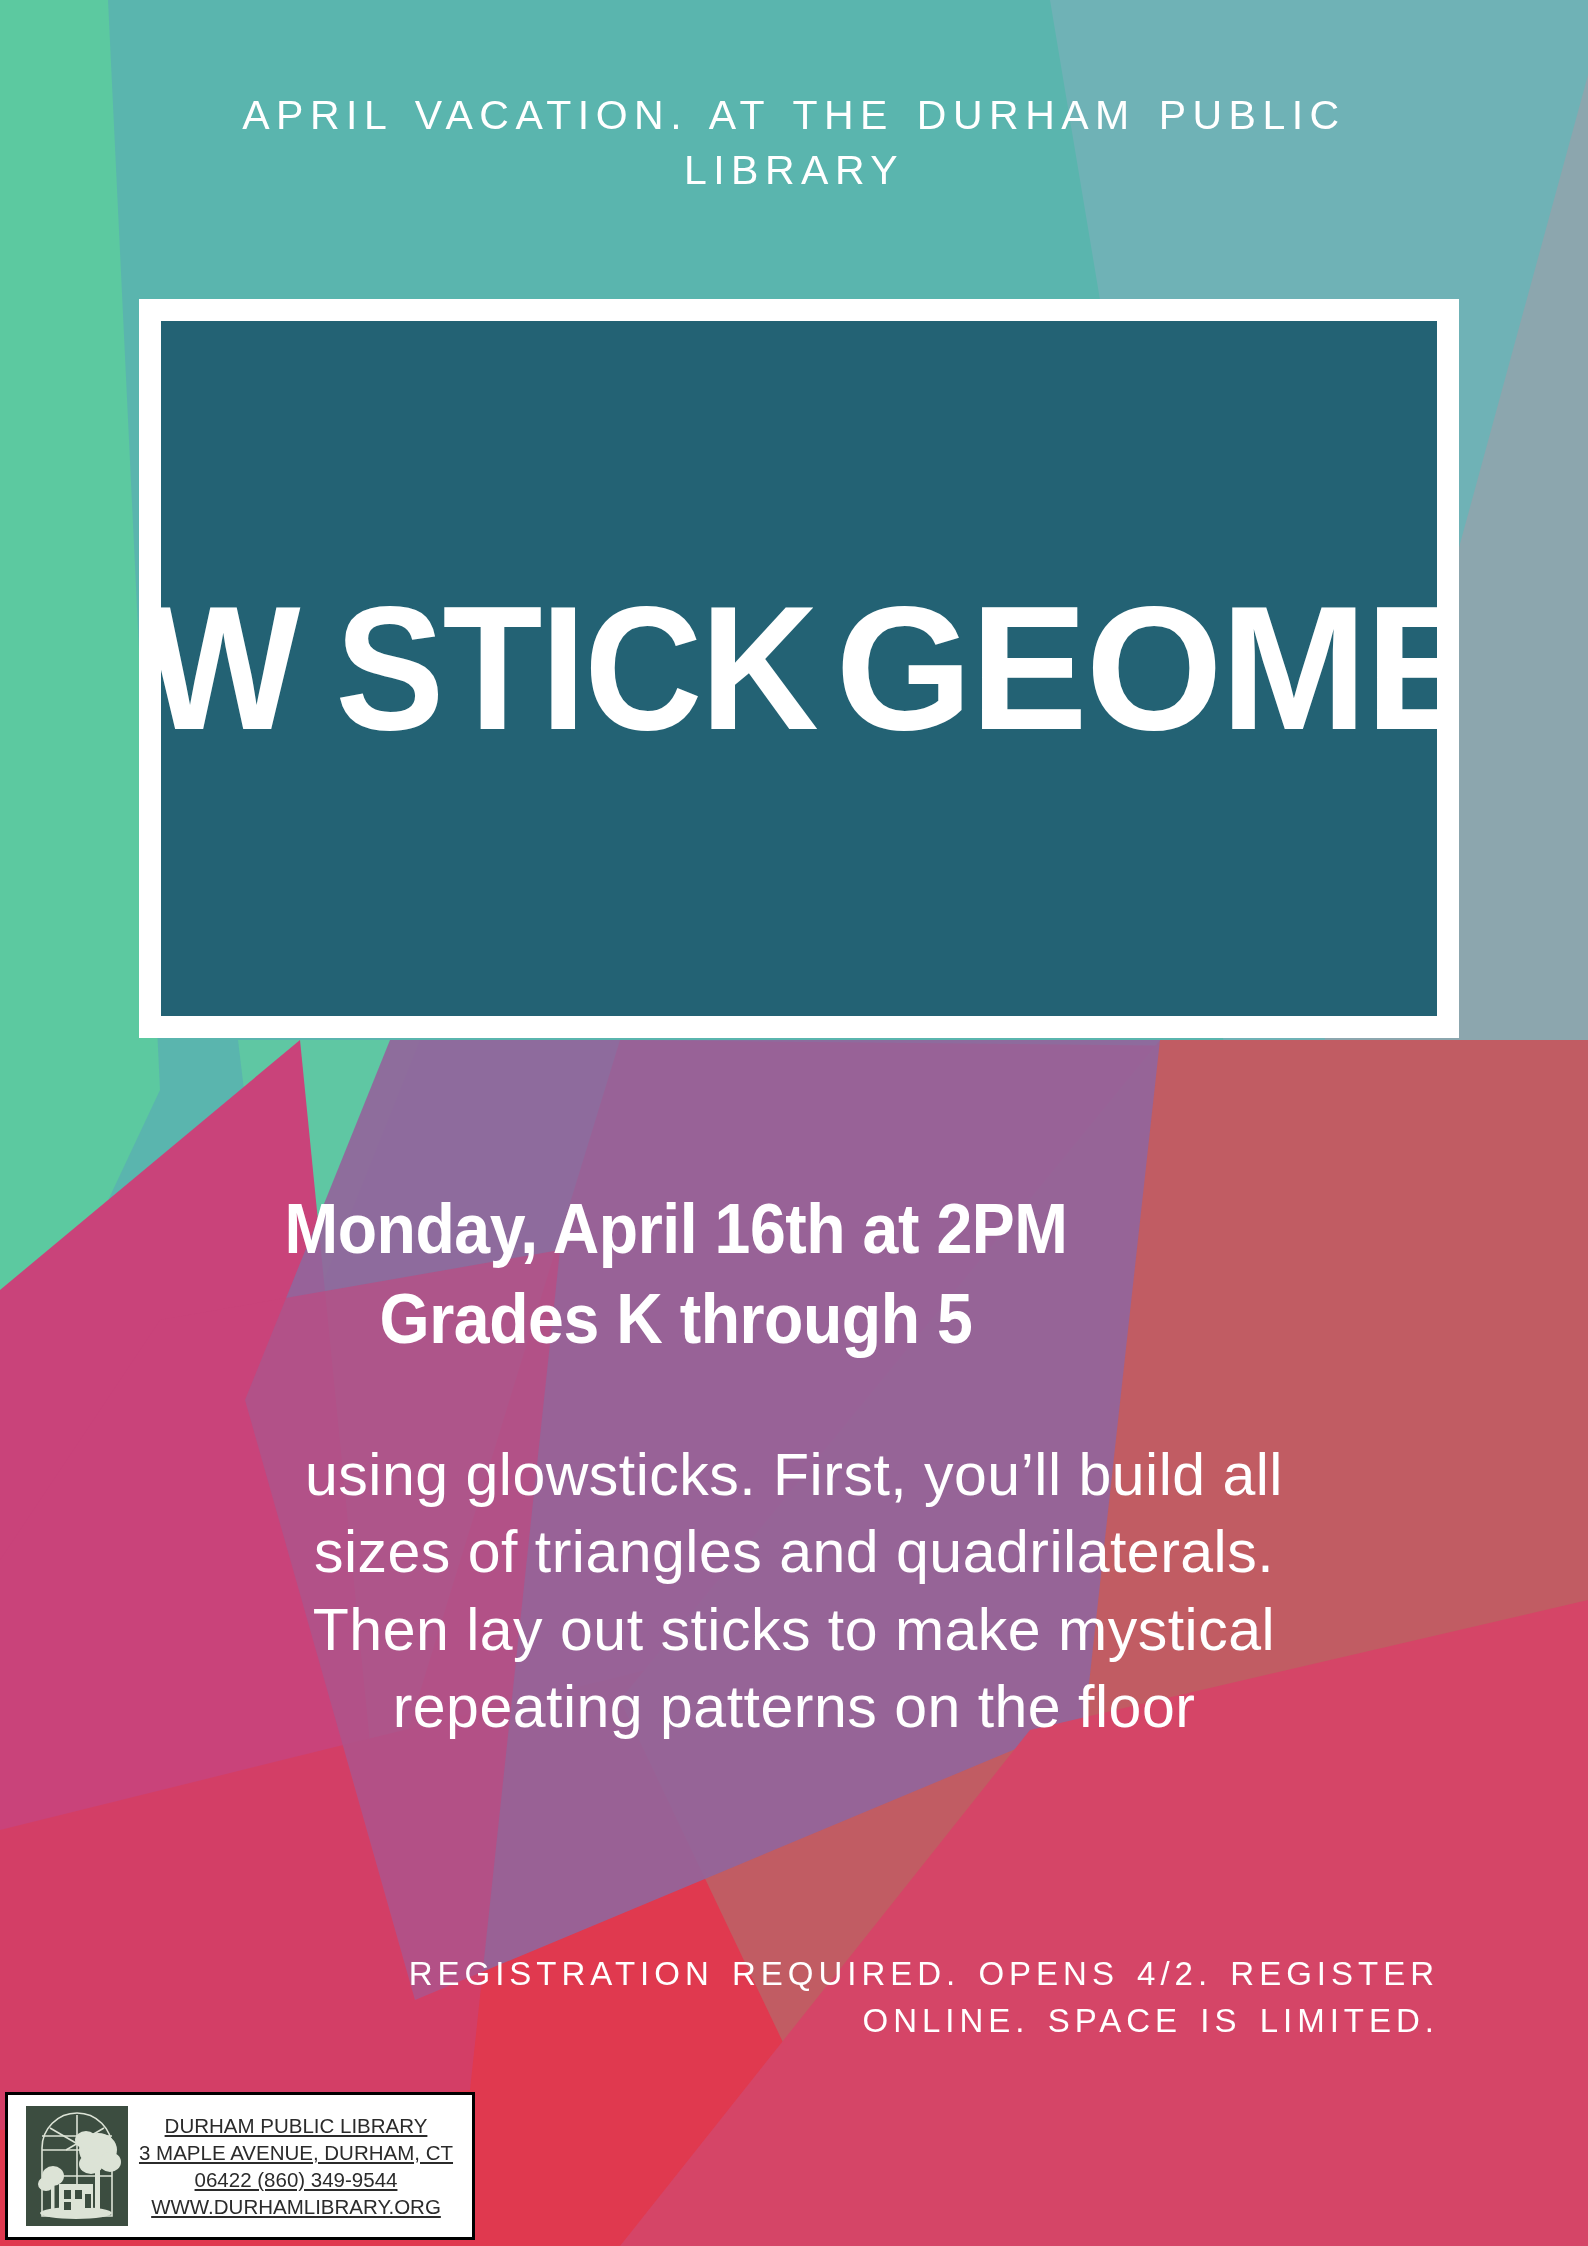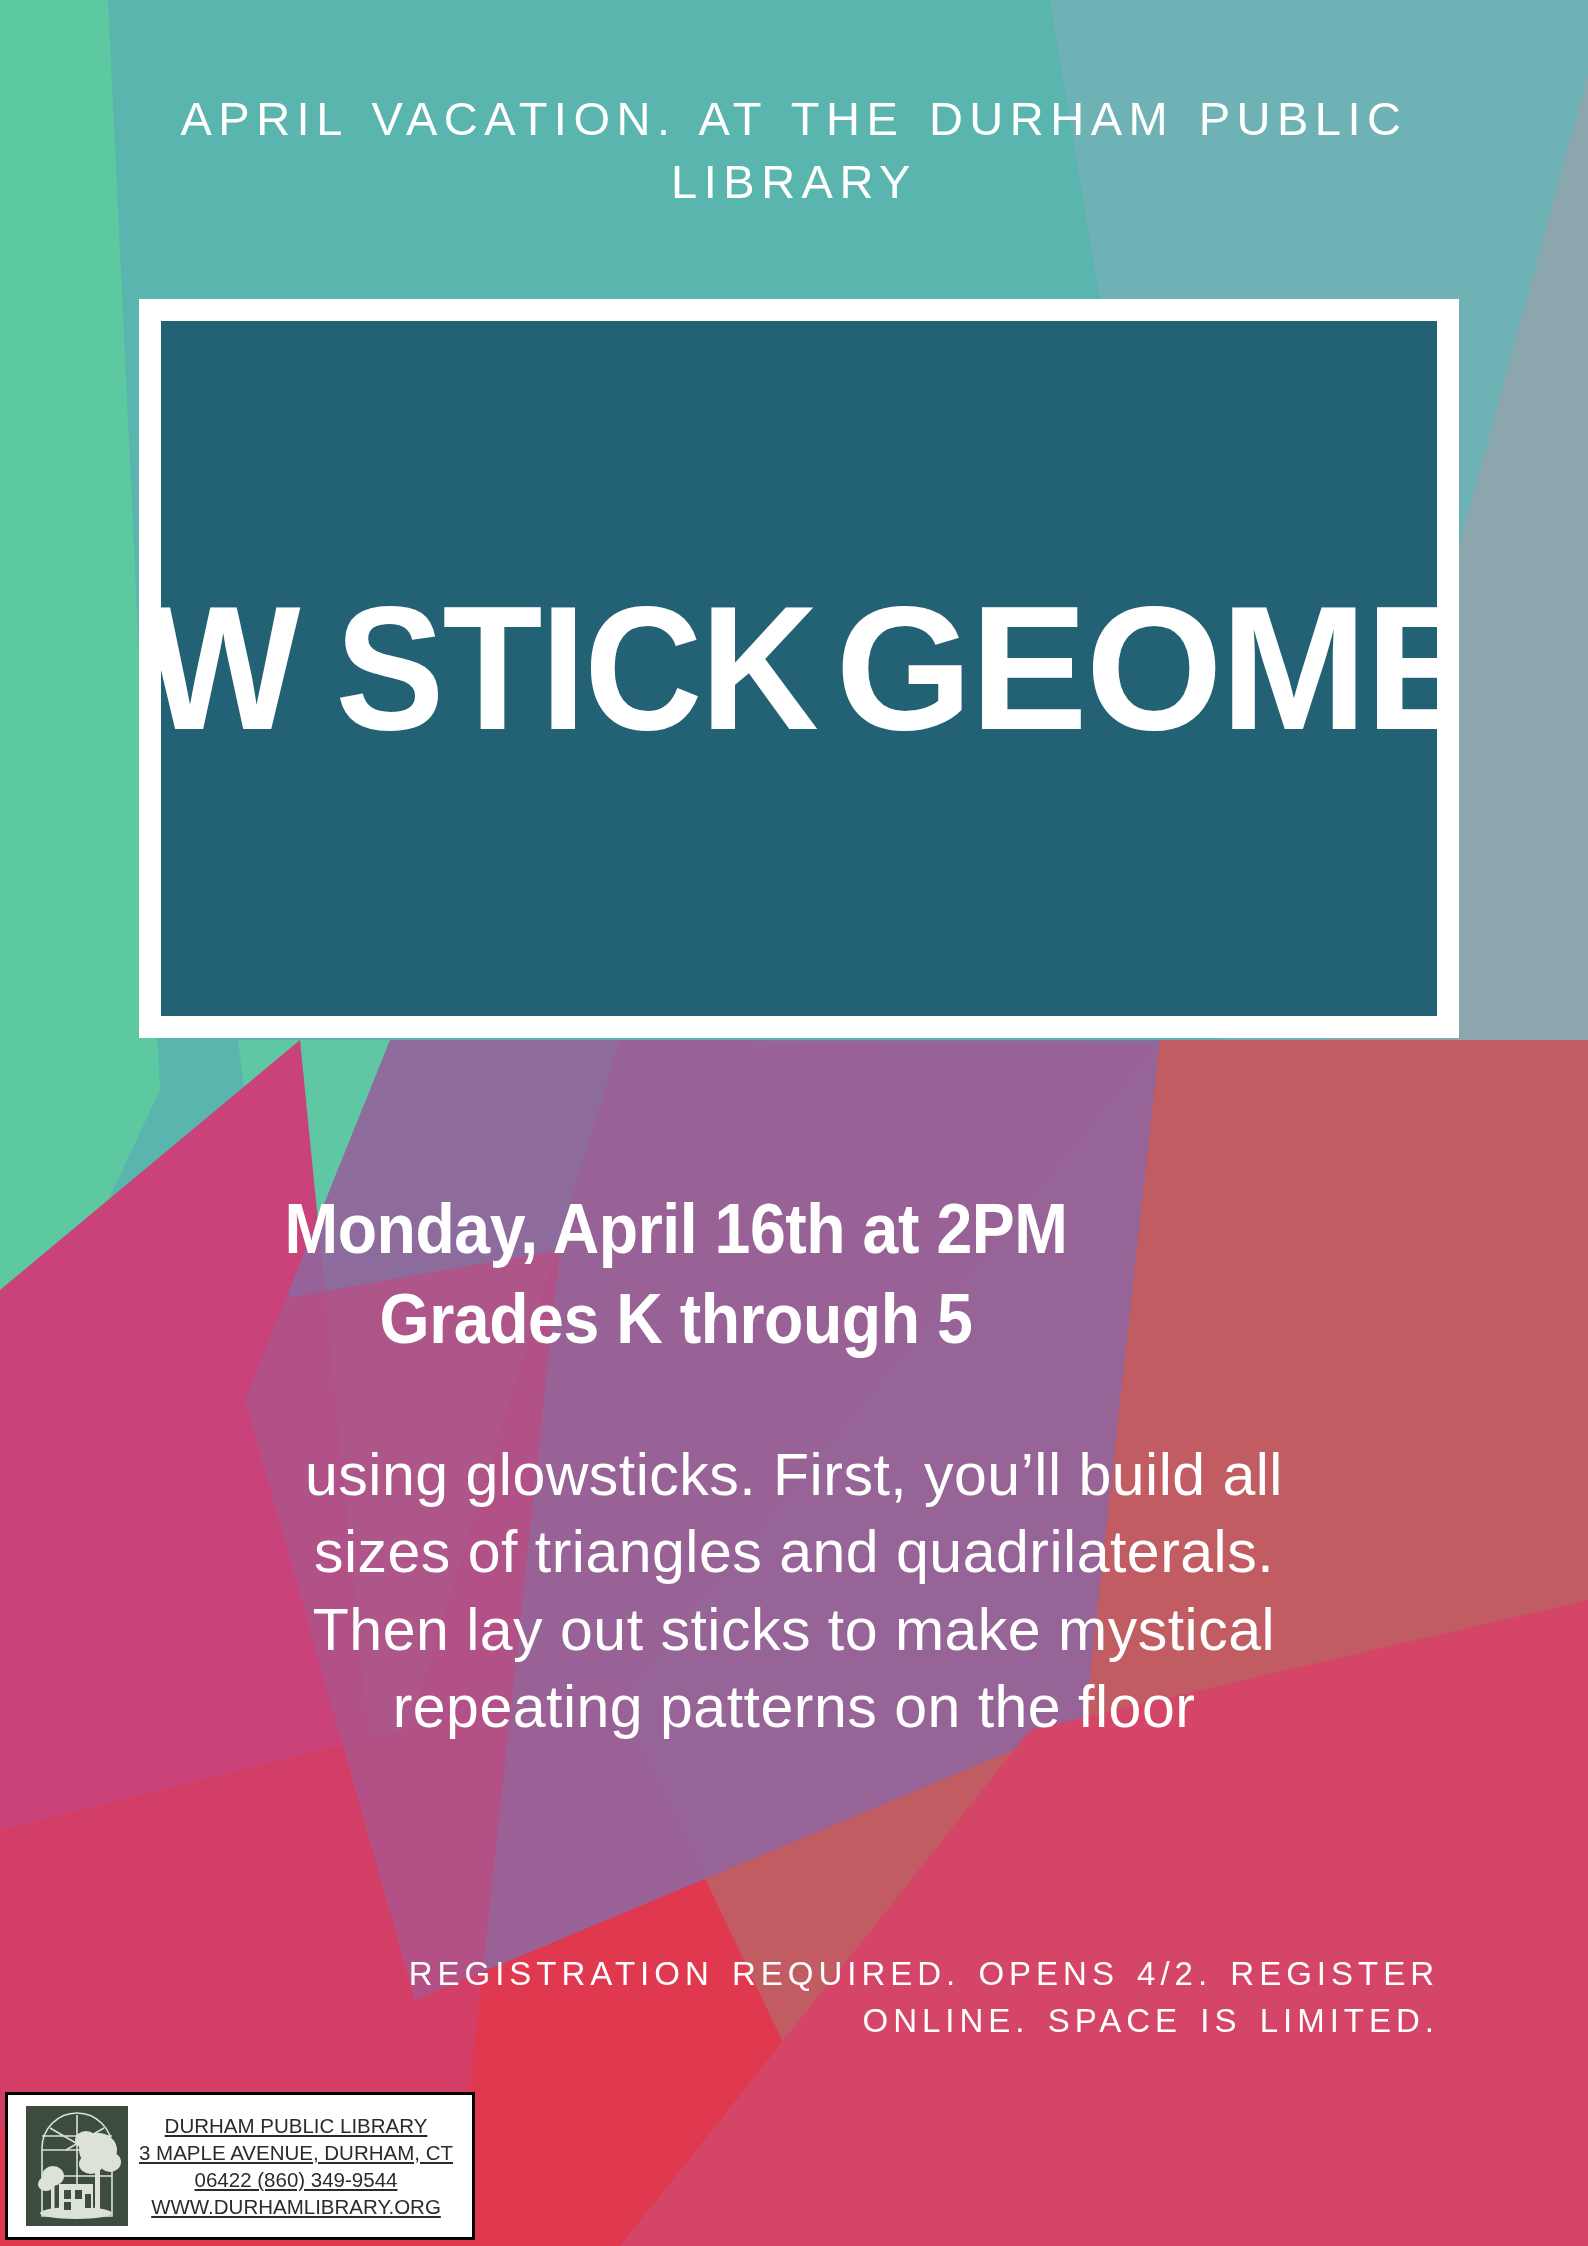--- a/index.html
+++ b/index.html
@@ -28,21 +28,21 @@
   
   .eyebrow {
     position: absolute;
     left: 50%;
     transform: translateX(-50%);
     top: 88px;
     width: 1250px;
     text-align: center;
     color: #ffffff;
     font-family: "Liberation Sans", sans-serif;
-    font-size: 47px;
+    font-size: 41px;
     font-weight: 400;
     letter-spacing: 6.5px;
     line-height: 1.33;
     word-spacing: 5px;
   }
 
   
   .title-frame {
     position: absolute;
     left: 139px;

